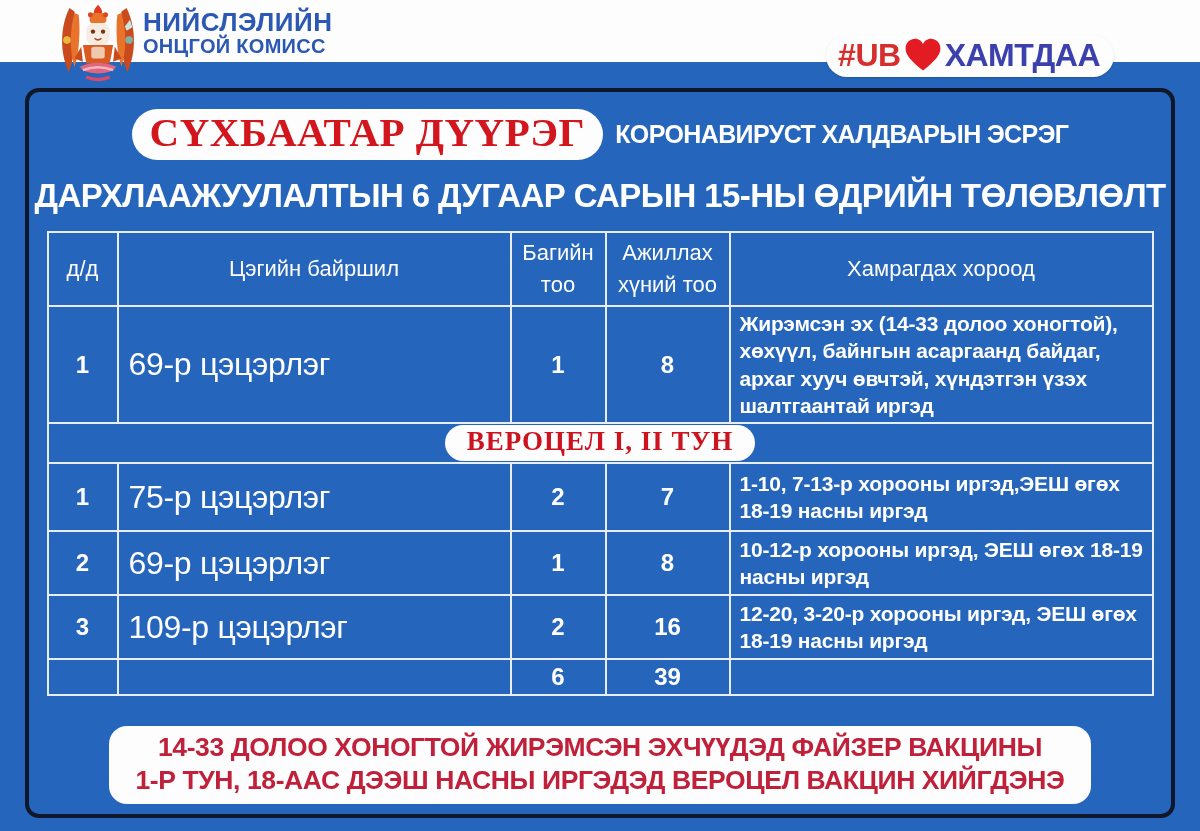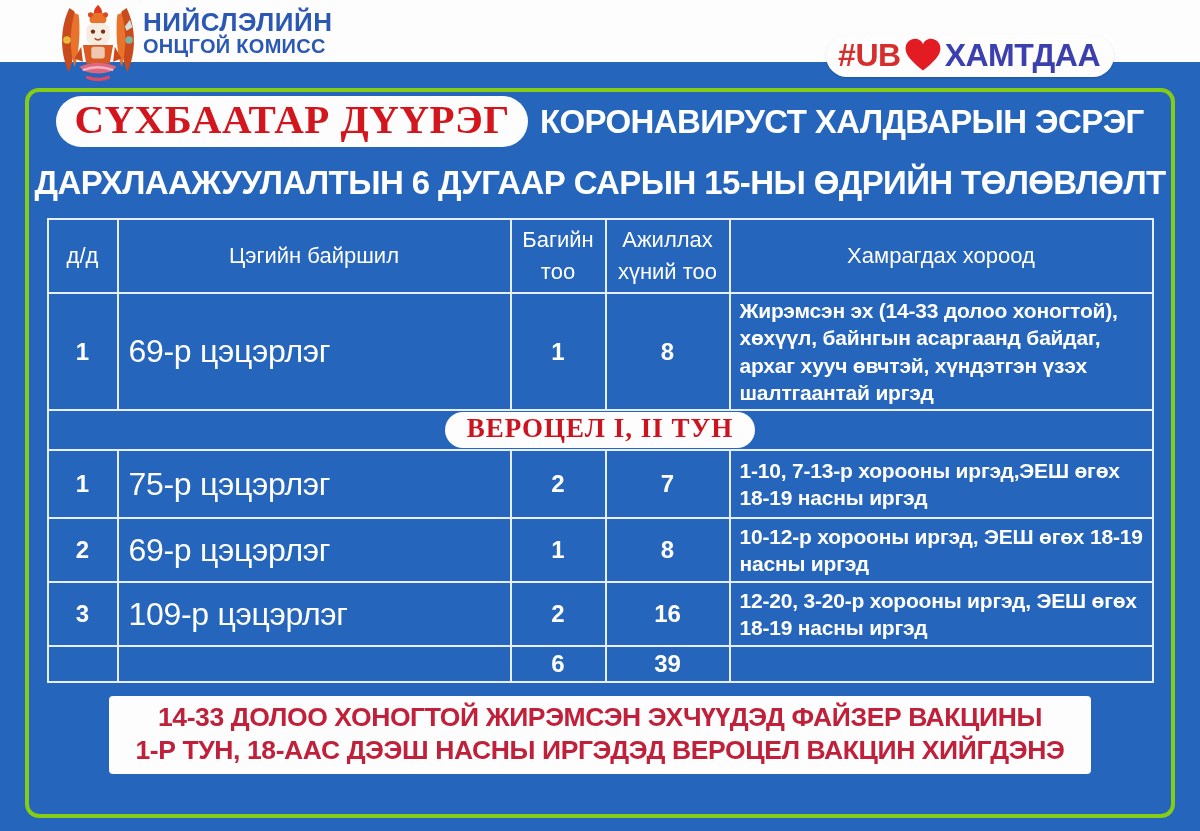--- a/index.html
+++ b/index.html
@@ -35,34 +35,34 @@
     box-shadow:0 1px 2px rgba(0,0,0,.15);
   }
   .hashtag-pill .tag-red  { color:#d62e2c; }
   .hashtag-pill .tag-blue { color:#3c3fae; }
   .heart-wrap { width:40px; height:38px; margin:0 1px; display:flex; align-items:center; }
 
   
   .panel { position:absolute; top:62px; left:0; width:1200px; height:769px; background:#2565bb; }
   .frame {
     position:absolute; top:26px; left:25px; right:25px; bottom:13px;
-    border:4px solid #84cc16; border-radius:14px;
-    padding-top:4px;
+    border:4px solid #0f172a; border-radius:14px;
+    padding-top:17px;
   }
 
   
   .title-block { text-align:center; color:#fff; }
   .title-line1 { display:flex; justify-content:center; align-items:center; gap:12px; }
   .district-pill {
     display:inline-block; background:#fdfdfd; color:#d3161d;
     font-family:"Liberation Serif","DejaVu Serif",serif;
     font-weight:700; font-size:41px; line-height:1.05;
     padding:2px 18px 6px; border-radius:32px; letter-spacing:.5px;
   }
-  .title-rest  { font-size:33px; font-weight:700; letter-spacing:-0.6px; }
+  .title-rest  { font-size:25px; font-weight:700; letter-spacing:-0.6px; }
   .title-line2 { font-size:33px; font-weight:700; letter-spacing:-0.6px; margin-top:17px; }
 
   
   table.vax {
     width:1105px; margin:16px auto 0;
     border-collapse:collapse; table-layout:fixed;
     color:#fff;
   }
   table.vax td, table.vax th { border:2px solid #e7eef9; vertical-align:middle; }
   th.hdr { font-weight:400; font-size:22px; line-height:1.45; padding:3px 2px; text-align:center; }
@@ -79,23 +79,23 @@
     font-weight:700; font-size:27px; line-height:1.1;
     padding:2px 22px 4px; border-radius:24px; letter-spacing:1px;
   }
   td.c-num   { text-align:center; font-weight:700; font-size:24px; }
   td.c-loc   { text-align:left; font-size:32px; font-weight:400; padding:2px 6px 2px 10px; letter-spacing:-0.3px; }
   td.c-cnt   { text-align:center; font-weight:700; font-size:24px; }
   td.c-khoroo{ text-align:left; font-weight:700; font-size:21px; line-height:1.3; padding:3px 6px 3px 9px; letter-spacing:-0.2px; }
 
   
   .footer-banner {
-    width:fit-content; margin:13px auto 0;
+    width:fit-content; margin:30px auto 0;
     background:#fdfdfd; color:#c1203a;
-    border-radius:4px; padding:5px 26px 8px;
+    border-radius:18px; padding:5px 26px 8px;
     text-align:center; font-weight:700; font-size:26.5px;
     line-height:1.22; letter-spacing:-0.4px;
   }
 </style>
 </head>
 <body>
 
 <div class="topbar">
   <div class="org-name">
     <div class="l1">НИЙСЛЭЛИЙН</div>

